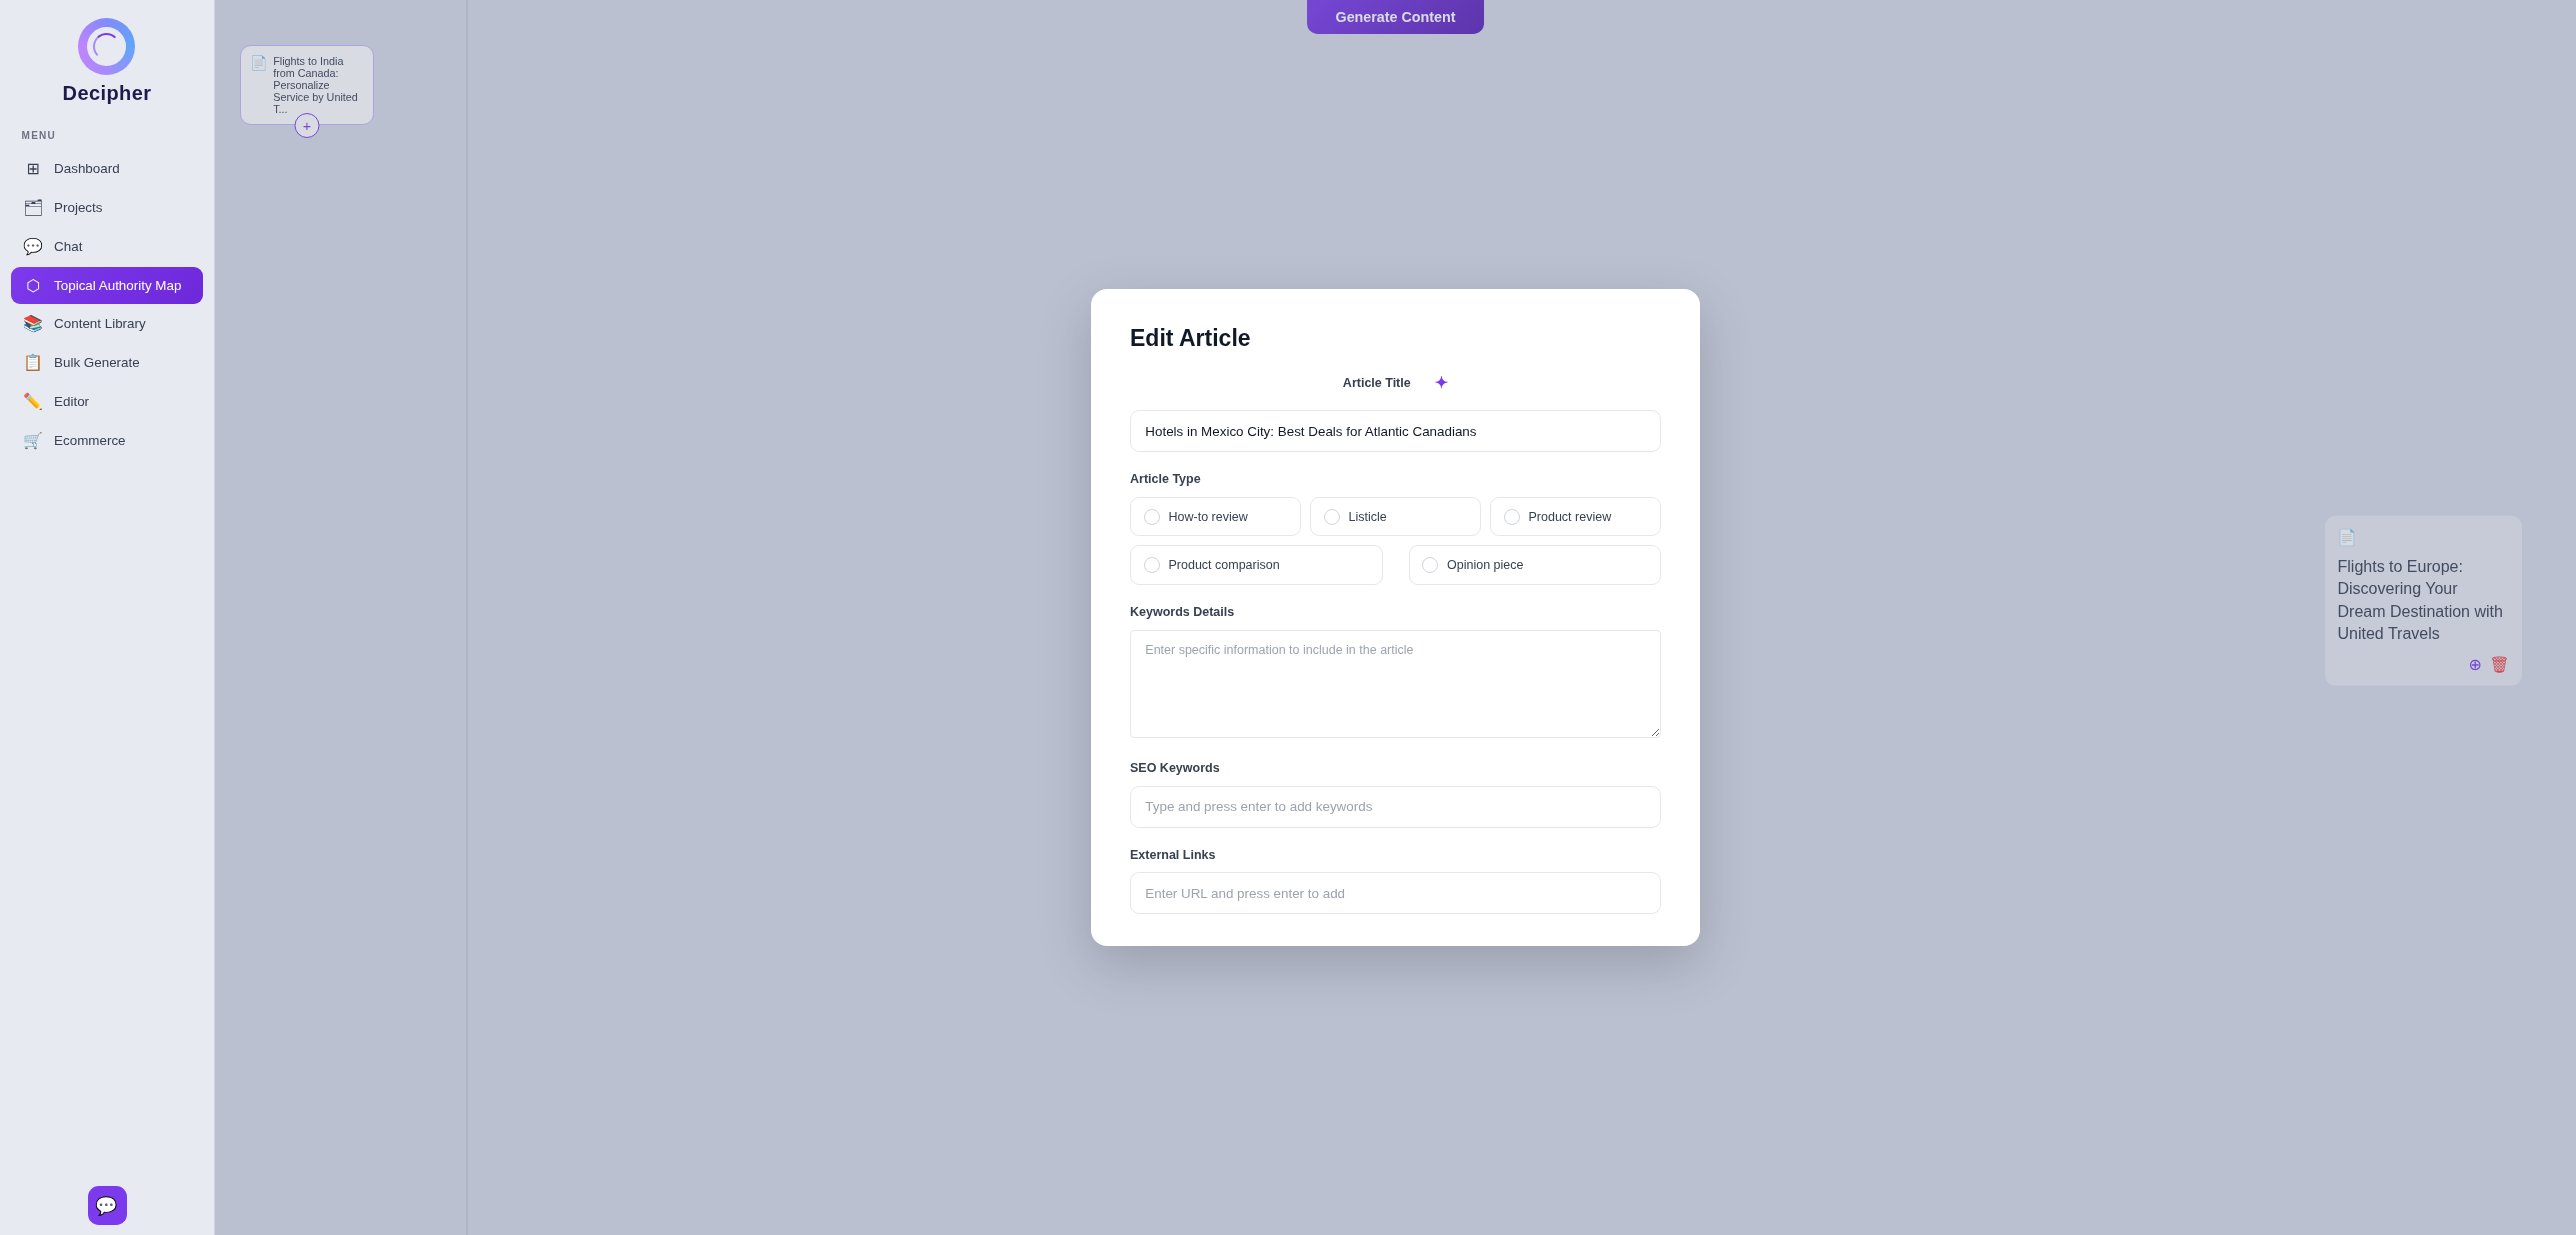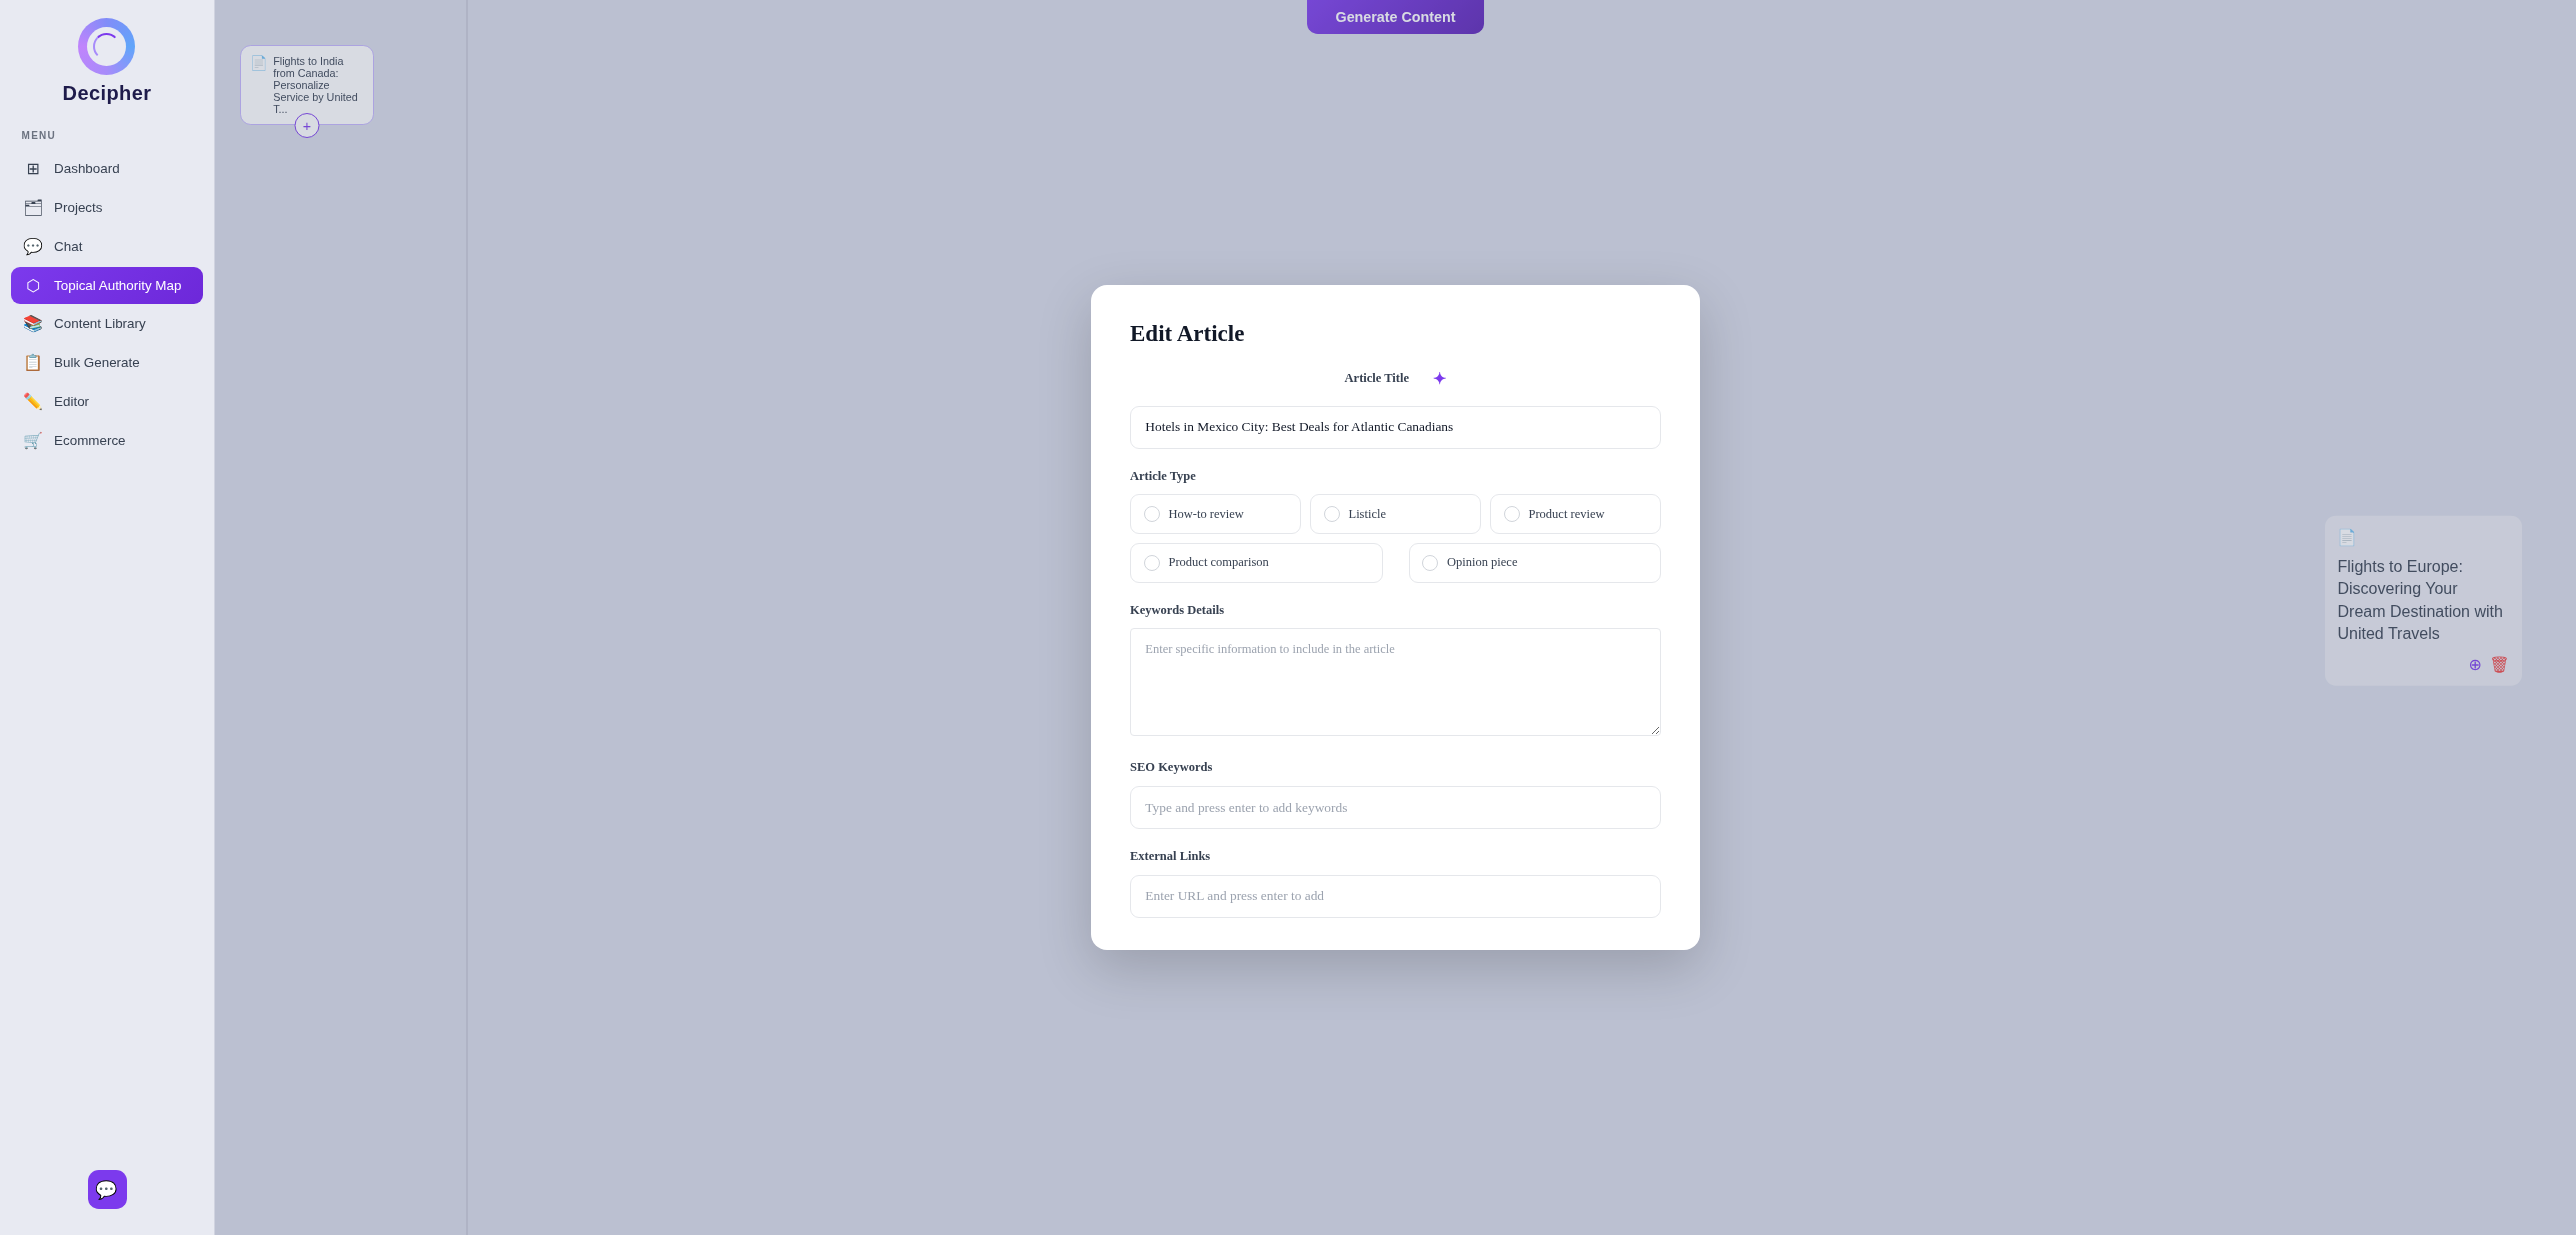--- a/index.html
+++ b/index.html
@@ -13,21 +13,21 @@
     }
 
     
     .sidebar {
       width: 215px;
       min-width: 215px;
       background: #e8eaf2;
       display: flex;
       flex-direction: column;
       align-items: center;
-      padding: 18px 0 26px 0;
+      padding: 18px 0 10px 0;
       border-right: 0.9px solid #d0d3e0;
       z-index: 10;
     }
     .sidebar-logo {
       display: flex;
       flex-direction: column;
       align-items: center;
       margin-bottom: 25px;
     }
     .logo-circle {
@@ -205,21 +205,20 @@
 
     
     .modal-overlay {
       position: absolute;
       inset: 0;
       background: rgba(100, 110, 140, 0.25);
       display: flex;
       align-items: center;
       justify-content: center;
       z-index: 20;
-      font-family: Liberation Serif, serif;
     }
     .modal {
       background: white;
       border-radius: 16px;
       width: 609px;
       max-height: 90vh;
       overflow-y: auto;
       padding: 36px 39px 32px 39px;
       box-shadow: 0 18px 54px rgba(0,0,0,0.18);
       position: relative;

